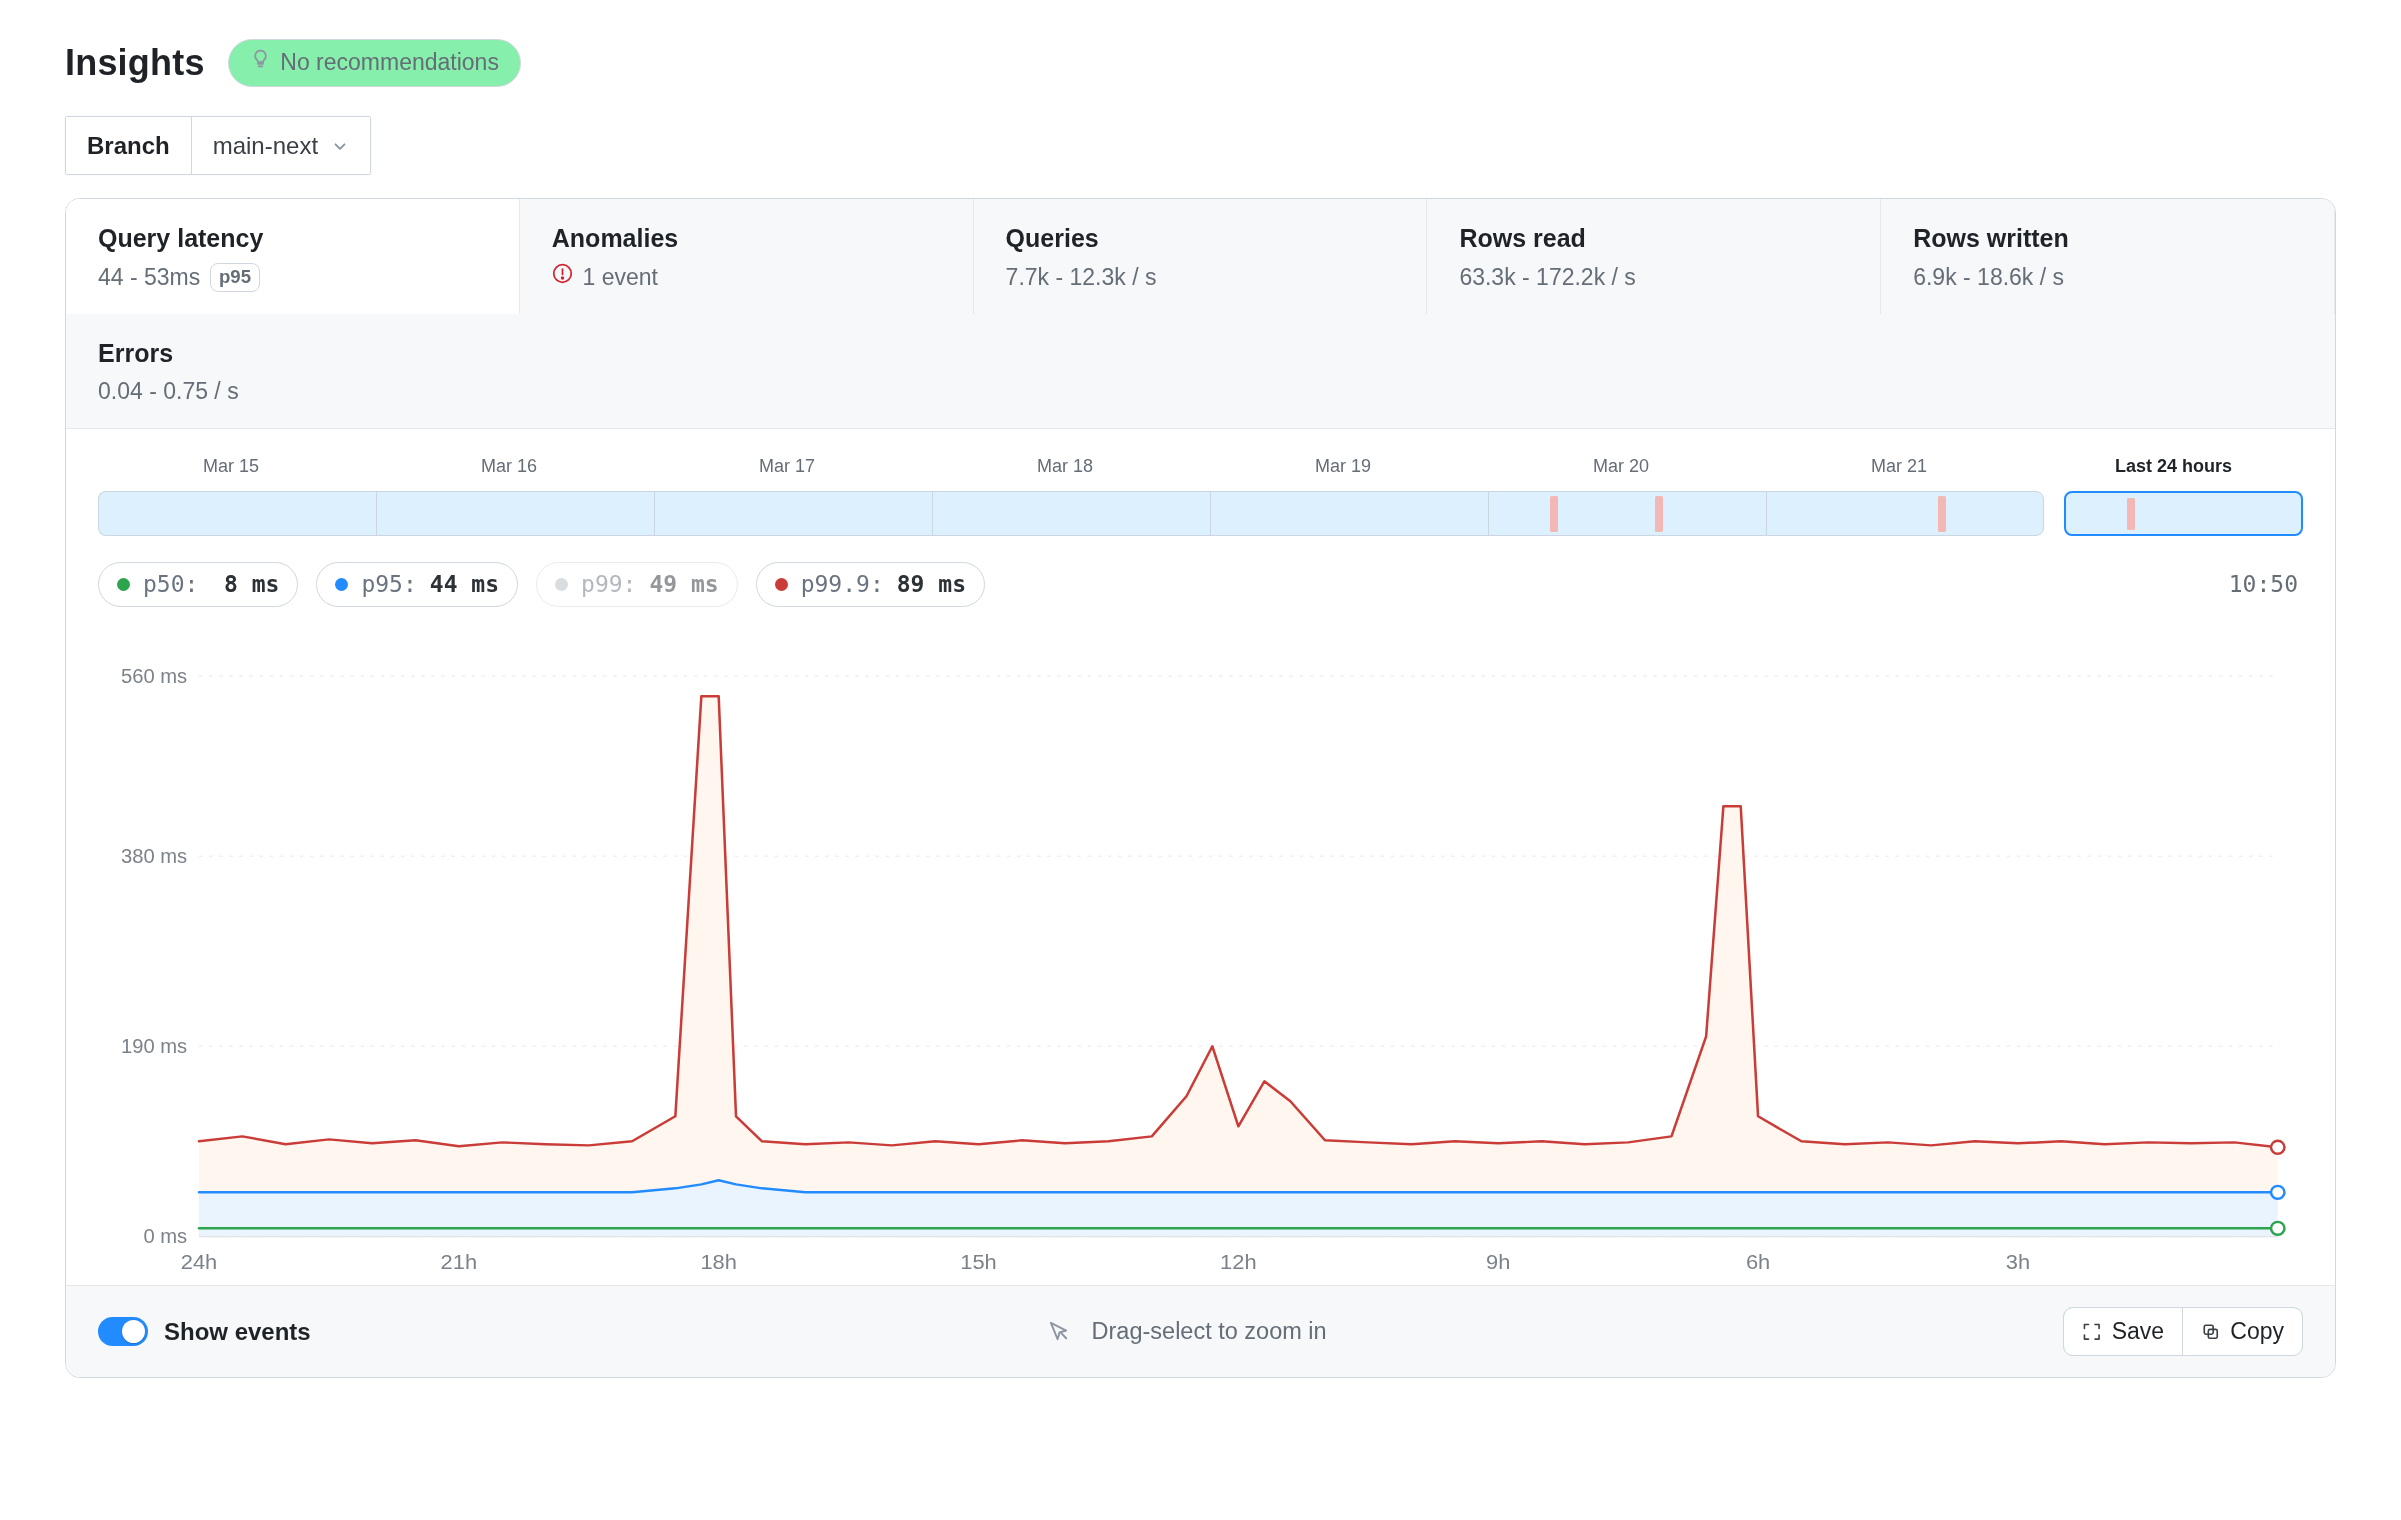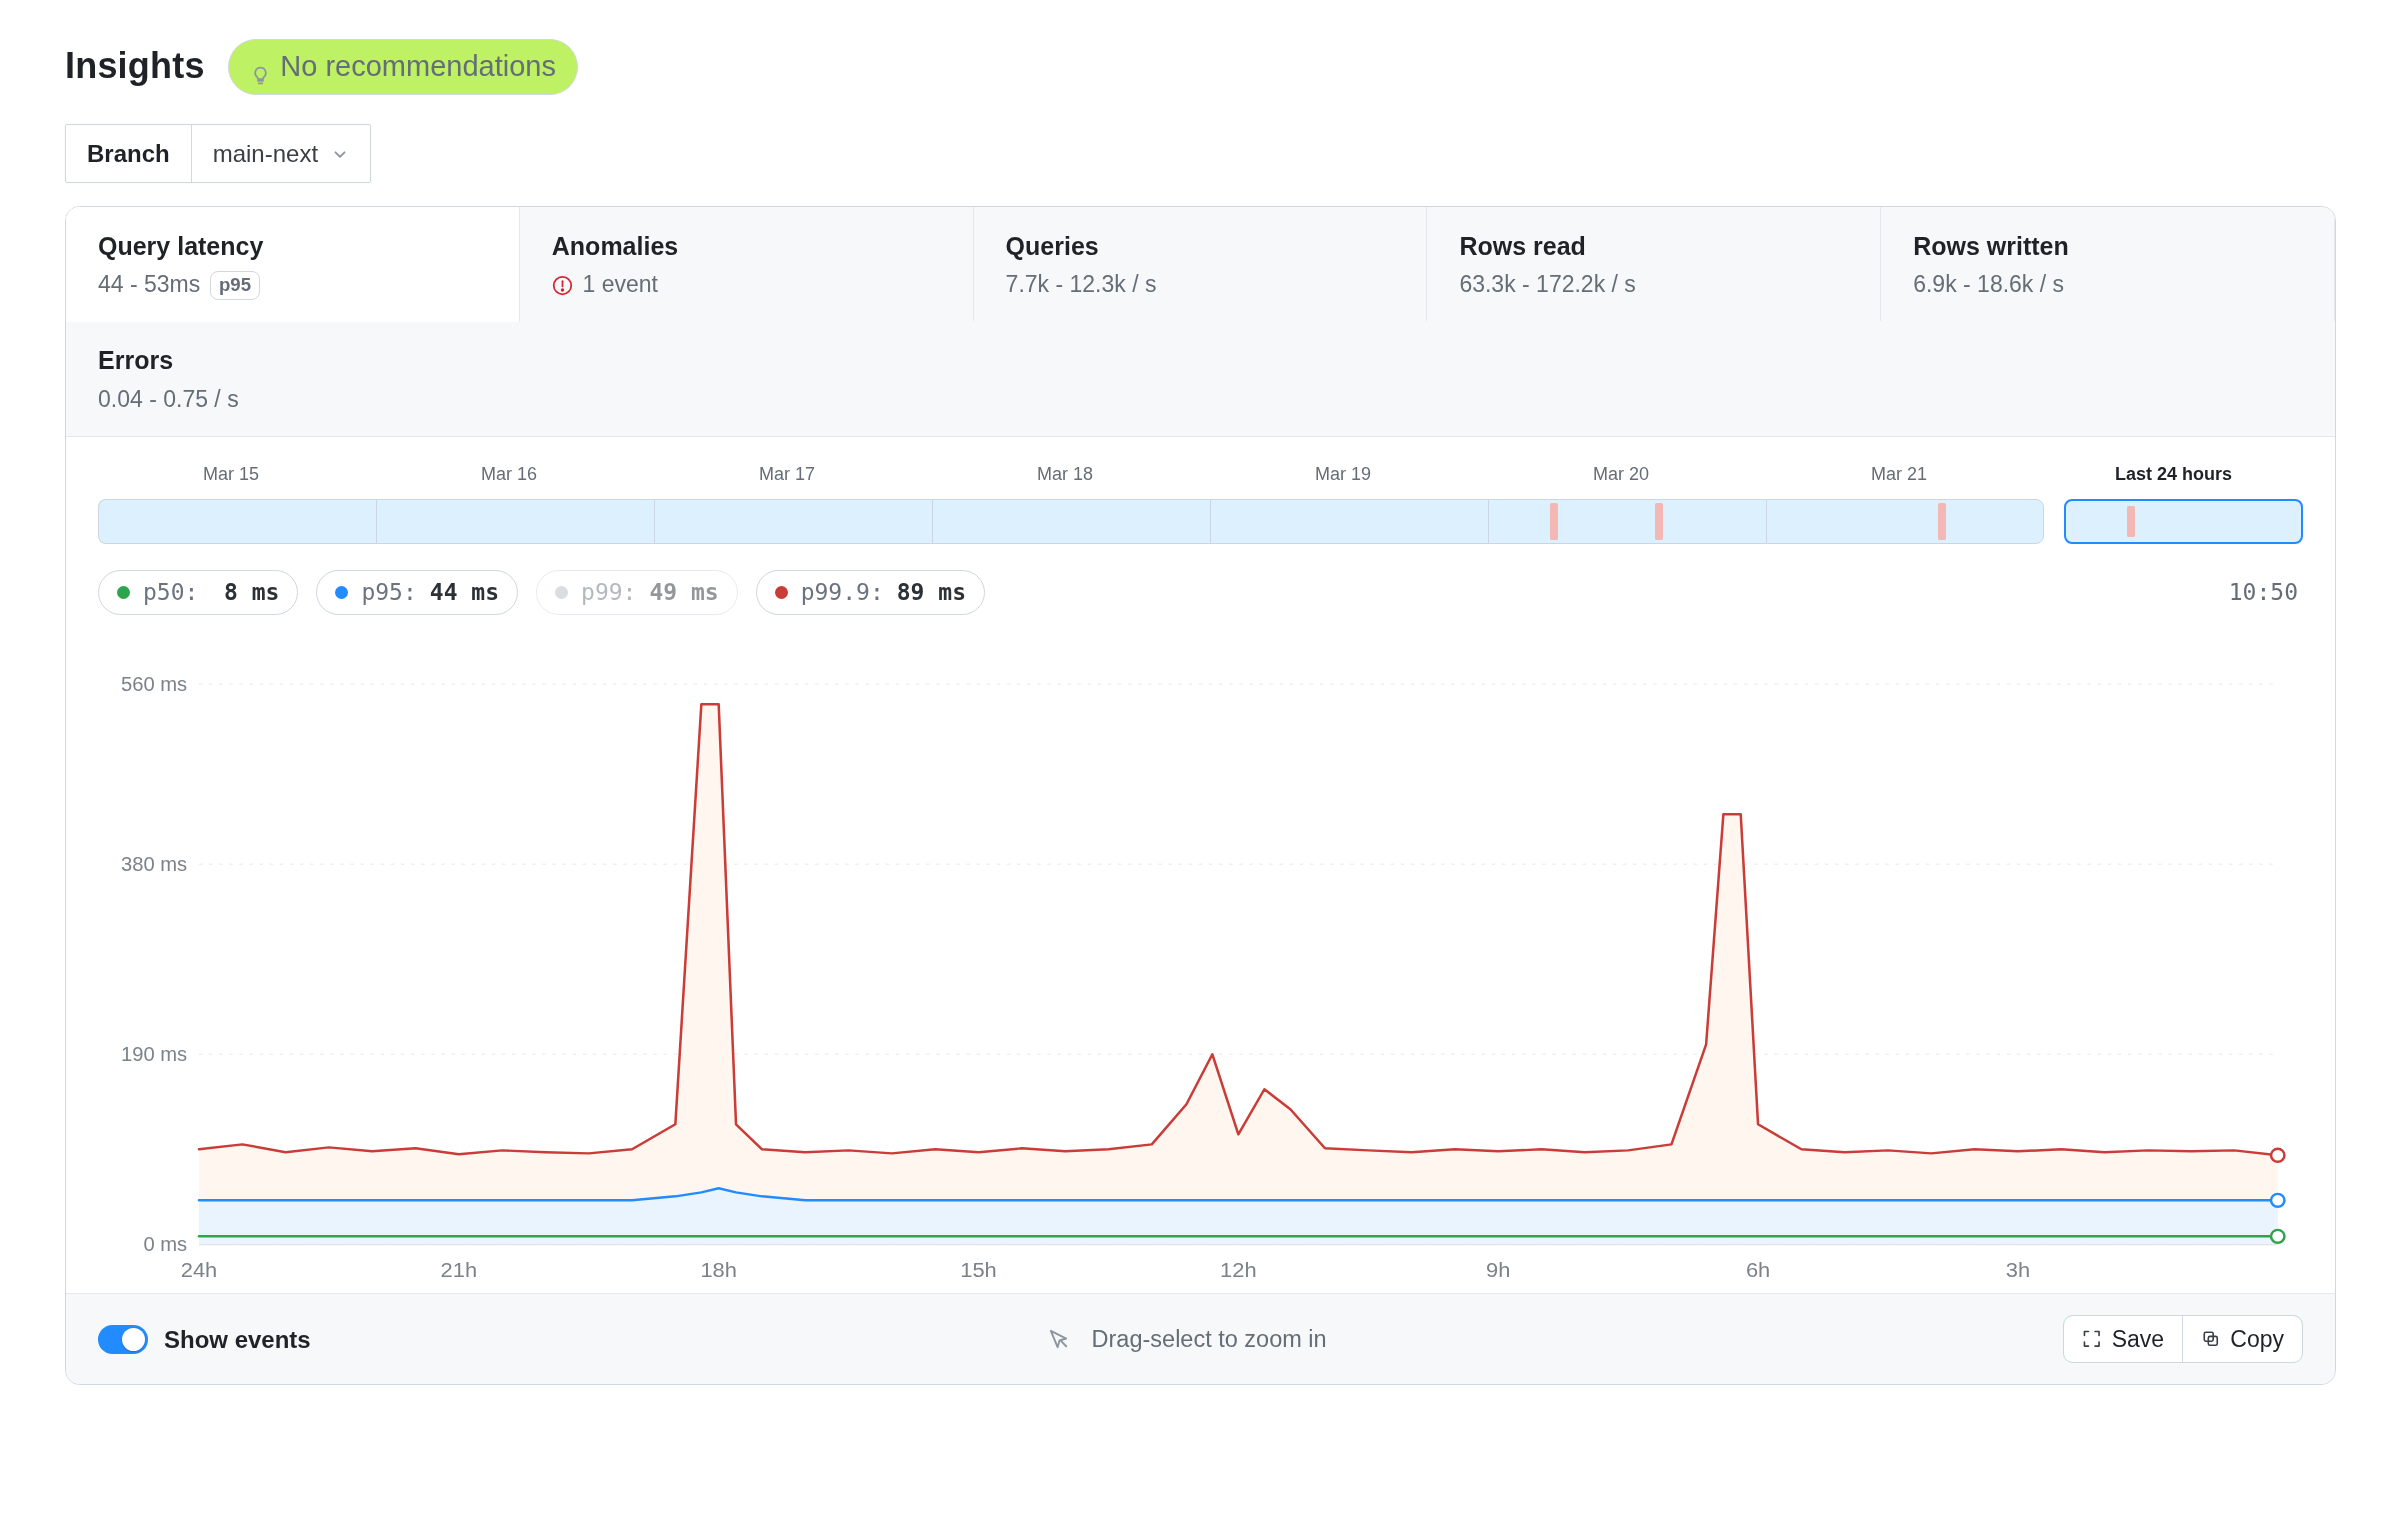--- a/index.html
+++ b/index.html
@@ -28,23 +28,23 @@
   body{
     background:#fff;color:var(--text);
     font-family:-apple-system,BlinkMacSystemFont,"Segoe UI",Helvetica,Arial,sans-serif;
     font-size:23.5px;line-height:1.3;
     width:2401px;
   }
   .page{padding:39px 65px 49px 65px}
   .header-row{display:flex;align-items:center;gap:23px;margin-bottom:29px}
   .page-title{font-size:36px;font-weight:700;letter-spacing:0.2px}
   .rec-pill{
-    display:inline-flex;align-items:flex-end;gap:9.7px;border:0.8px solid var(--border);
-    border-radius:810px;padding:8px 21px;color:var(--muted);font-size:29px;
-    background:#bef264;
+    display:inline-flex;align-items:flex-start;gap:9.7px;border:0.8px solid var(--border);
+    border-radius:810px;padding:8px 21px;color:var(--muted);font-size:23px;
+    background:#86efac;
   }
   .icon{display:inline-flex;align-items:center;justify-content:center}
   .filters-row{display:flex;align-items:center;justify-content:space-between;margin-bottom:23px}
   .seg{
     display:inline-flex;border:0.8px solid var(--border);border-radius:2px;overflow:hidden;background:#fff;
     box-shadow:var(--shadow);
   }
   .seg .seg-btn{
     padding:13px 21px;font-size:24px;color:var(--text);background:#fff;border:none;display:flex;align-items:center;gap:13px;
   }
@@ -60,21 +60,21 @@
   .tabs{
     display:grid;grid-template-columns:repeat(5,1fr);background:var(--soft-bg);
     border-bottom:0.8px solid var(--border-light);
   }
   .tab{
     padding:23px 32px 21px 32px;border-right:0.8px solid var(--border-light);cursor:pointer;
   }
   .tab:last-child{border-right:none}
   .tab.active{background:#fff;border-bottom:1.6px solid #fff;margin-bottom:-0.8px}
   .tab .title{font-size:25px;font-weight:700;display:flex;align-items:center;gap:11.4px}
-  .tab .sub{margin-top:8px;font-size:23px;color:var(--muted);display:flex;align-items:center;gap:9.7px}
+  .tab .sub{margin-top:8px;font-size:23px;color:var(--muted);display:flex;align-items:flex-start;gap:9.7px}
   .mini-pill{
     display:inline-block;border:0.8px solid var(--pill-border);border-radius:8px;
     padding:1.6px 8px;font-size:18.6px;color:var(--muted);font-weight:600;
   }
 
   .timeline{padding:19.5px 32px 8px 32px}
   .tl-labels{display:grid;grid-template-columns:repeat(7,1fr) 259px;gap:12px;font-size:18px;color:var(--muted)}
   .tl-labels .cell{text-align:center;padding:6.5px 0}
   .tl-labels .last{font-weight:700;color:var(--text)}
   .tl-track{display:grid;grid-template-columns:repeat(7,1fr) 259px;gap:0;margin-top:6.5px}

